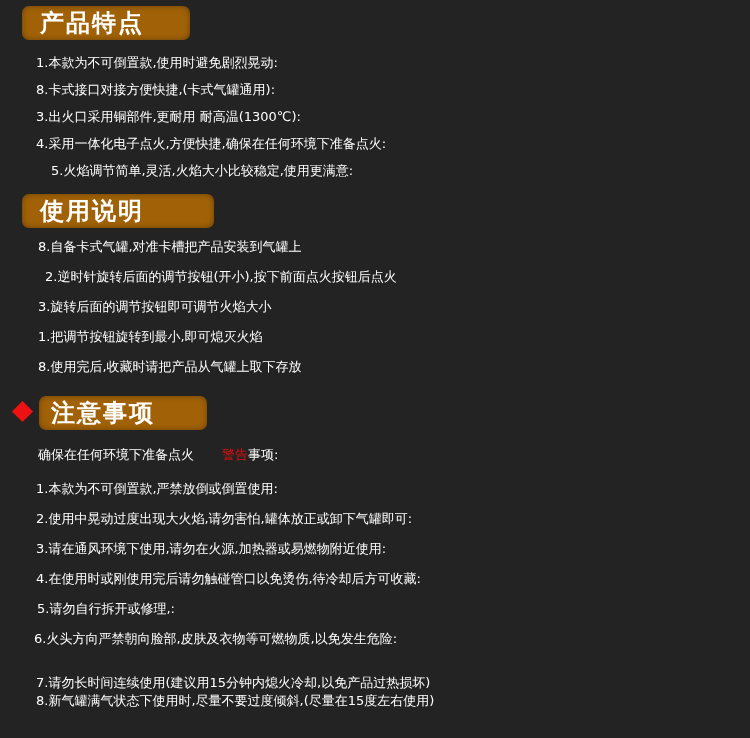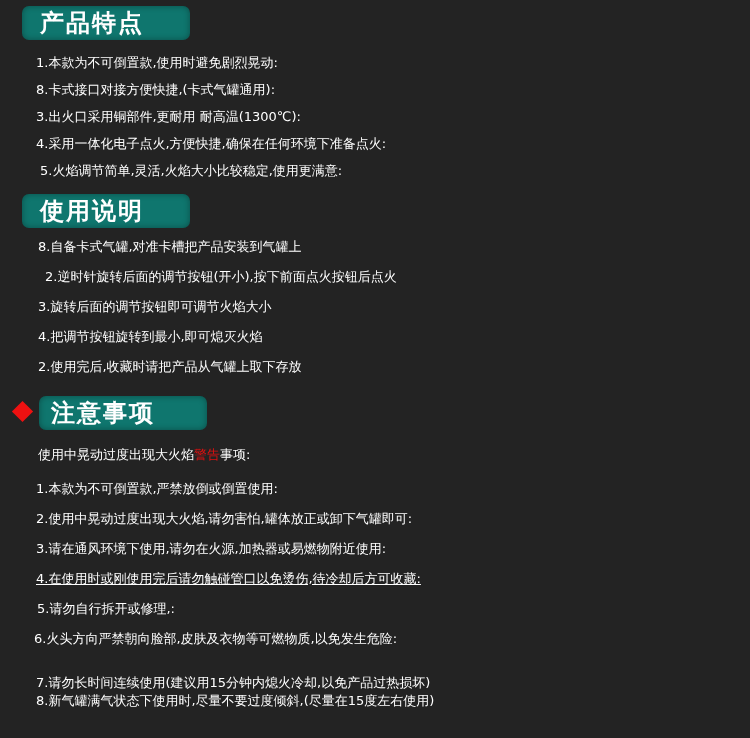--- a/index.html
+++ b/index.html
@@ -10,21 +10,21 @@
       width: 750px;
       height: 738px;
       background: #232323;
       color: #ffffff;
       font-family: "DejaVu Sans", "Liberation Sans", sans-serif;
       overflow: hidden;
       position: relative;
     }
     .section-badge {
       position: absolute;
-      background: #0f766e;
+      background: #a16207;
       border-radius: 7px;
       color: #ffffff;
       font-weight: bold;
       font-size: 24px;
       line-height: 34px;
       height: 34px;
       padding: 0 0 0 18px;
       box-sizing: border-box;
       letter-spacing: 2px;
       box-shadow: inset 0 0 6px rgba(0,0,0,0.35);
@@ -38,48 +38,49 @@
     }
     .line {
       position: absolute;
       font-size: 13px;
       line-height: 24px;
       white-space: nowrap;
       color: #ffffff;
     }
     .warn {
       color: #e01010;
+      margin-left: 28px;
     }
   </style>
 </head>
 <body>
 
 <div class="section-badge" style="left:22px; top:6px; width:168px;">产品特点</div>
 
 <div class="line" style="left:36px; top:51px;">1.本款为不可倒置款,使用时避免剧烈晃动:</div>
 <div class="line" style="left:36px; top:78px;">8.卡式接口对接方便快捷,(卡式气罐通用):</div>
 <div class="line" style="left:36px; top:105px;">3.出火口采用铜部件,更耐用 耐高温(1300℃):</div>
 <div class="line" style="left:36px; top:132px;">4.采用一体化电子点火,方便快捷,确保在任何环境下准备点火:</div>
-<div class="line" style="left:40px; top:159px;">5.火焰调节简单,灵活,火焰大小比较稳定,使用更满意:</div>
+<div class="line" style="left:51px; top:159px;">5.火焰调节简单,灵活,火焰大小比较稳定,使用更满意:</div>
 
-<div class="section-badge" style="left:22px; top:194px; width:168px;">使用说明</div>
+<div class="section-badge" style="left:22px; top:194px; width:192px;">使用说明</div>
 
 <div class="line" style="left:38px; top:235px;">8.自备卡式气罐,对准卡槽把产品安装到气罐上</div>
 <div class="line" style="left:38px; top:265px;margin-left:7px;">2.逆时针旋转后面的调节按钮(开小),按下前面点火按钮后点火</div>
 <div class="line" style="left:38px; top:295px;text-align:center;">3.旋转后面的调节按钮即可调节火焰大小</div>
-<div class="line" style="left:38px; top:325px;">4.把调节按钮旋转到最小,即可熄灭火焰</div>
-<div class="line" style="left:38px; top:355px;">2.使用完后,收藏时请把产品从气罐上取下存放</div>
+<div class="line" style="left:38px; top:325px;">1.把调节按钮旋转到最小,即可熄灭火焰</div>
+<div class="line" style="left:38px; top:355px;">8.使用完后,收藏时请把产品从气罐上取下存放</div>
 
 <div class="diamond" style="left:15px; top:404px;"></div>
 <div class="section-badge" style="left:39px; top:396px; width:168px;padding-left:12px;">注意事项</div>
 
 <div class="line" style="left:38px; top:443px;">
-  <span>使用中晃动过度出现大火焰</span><span class="warn">警告</span><span>事项:</span>
+  <span>确保在任何环境下准备点火</span><span class="warn">警告</span><span>事项:</span>
 </div>
 
 <div class="line" style="left:36px; top:477px;">1.本款为不可倒置款,严禁放倒或倒置使用:</div>
 <div class="line" style="left:36px; top:507px;">2.使用中晃动过度出现大火焰,请勿害怕,罐体放正或卸下气罐即可:</div>
 <div class="line" style="left:36px; top:537px;">3.请在通风环境下使用,请勿在火源,加热器或易燃物附近使用:</div>
-<div class="line" style="left:36px; top:567px;text-decoration:underline;">4.在使用时或刚使用完后请勿触碰管口以免烫伤,待冷却后方可收藏:</div>
+<div class="line" style="left:36px; top:567px;">4.在使用时或刚使用完后请勿触碰管口以免烫伤,待冷却后方可收藏:</div>
 <div class="line" style="left:37px; top:597px;">5.请勿自行拆开或修理,:</div>
 <div class="line" style="left:34px; top:627px;">6.火头方向严禁朝向脸部,皮肤及衣物等可燃物质,以免发生危险:</div>
 <div class="line" style="left:36px; top:658px;margin-top:13px;">7.请勿长时间连续使用(建议用15分钟内熄火冷却,以免产品过热损坏)</div>
 <div class="line" style="left:36px; top:689px;">8.新气罐满气状态下使用时,尽量不要过度倾斜,(尽量在15度左右使用)</div>
 
 </body></html>

